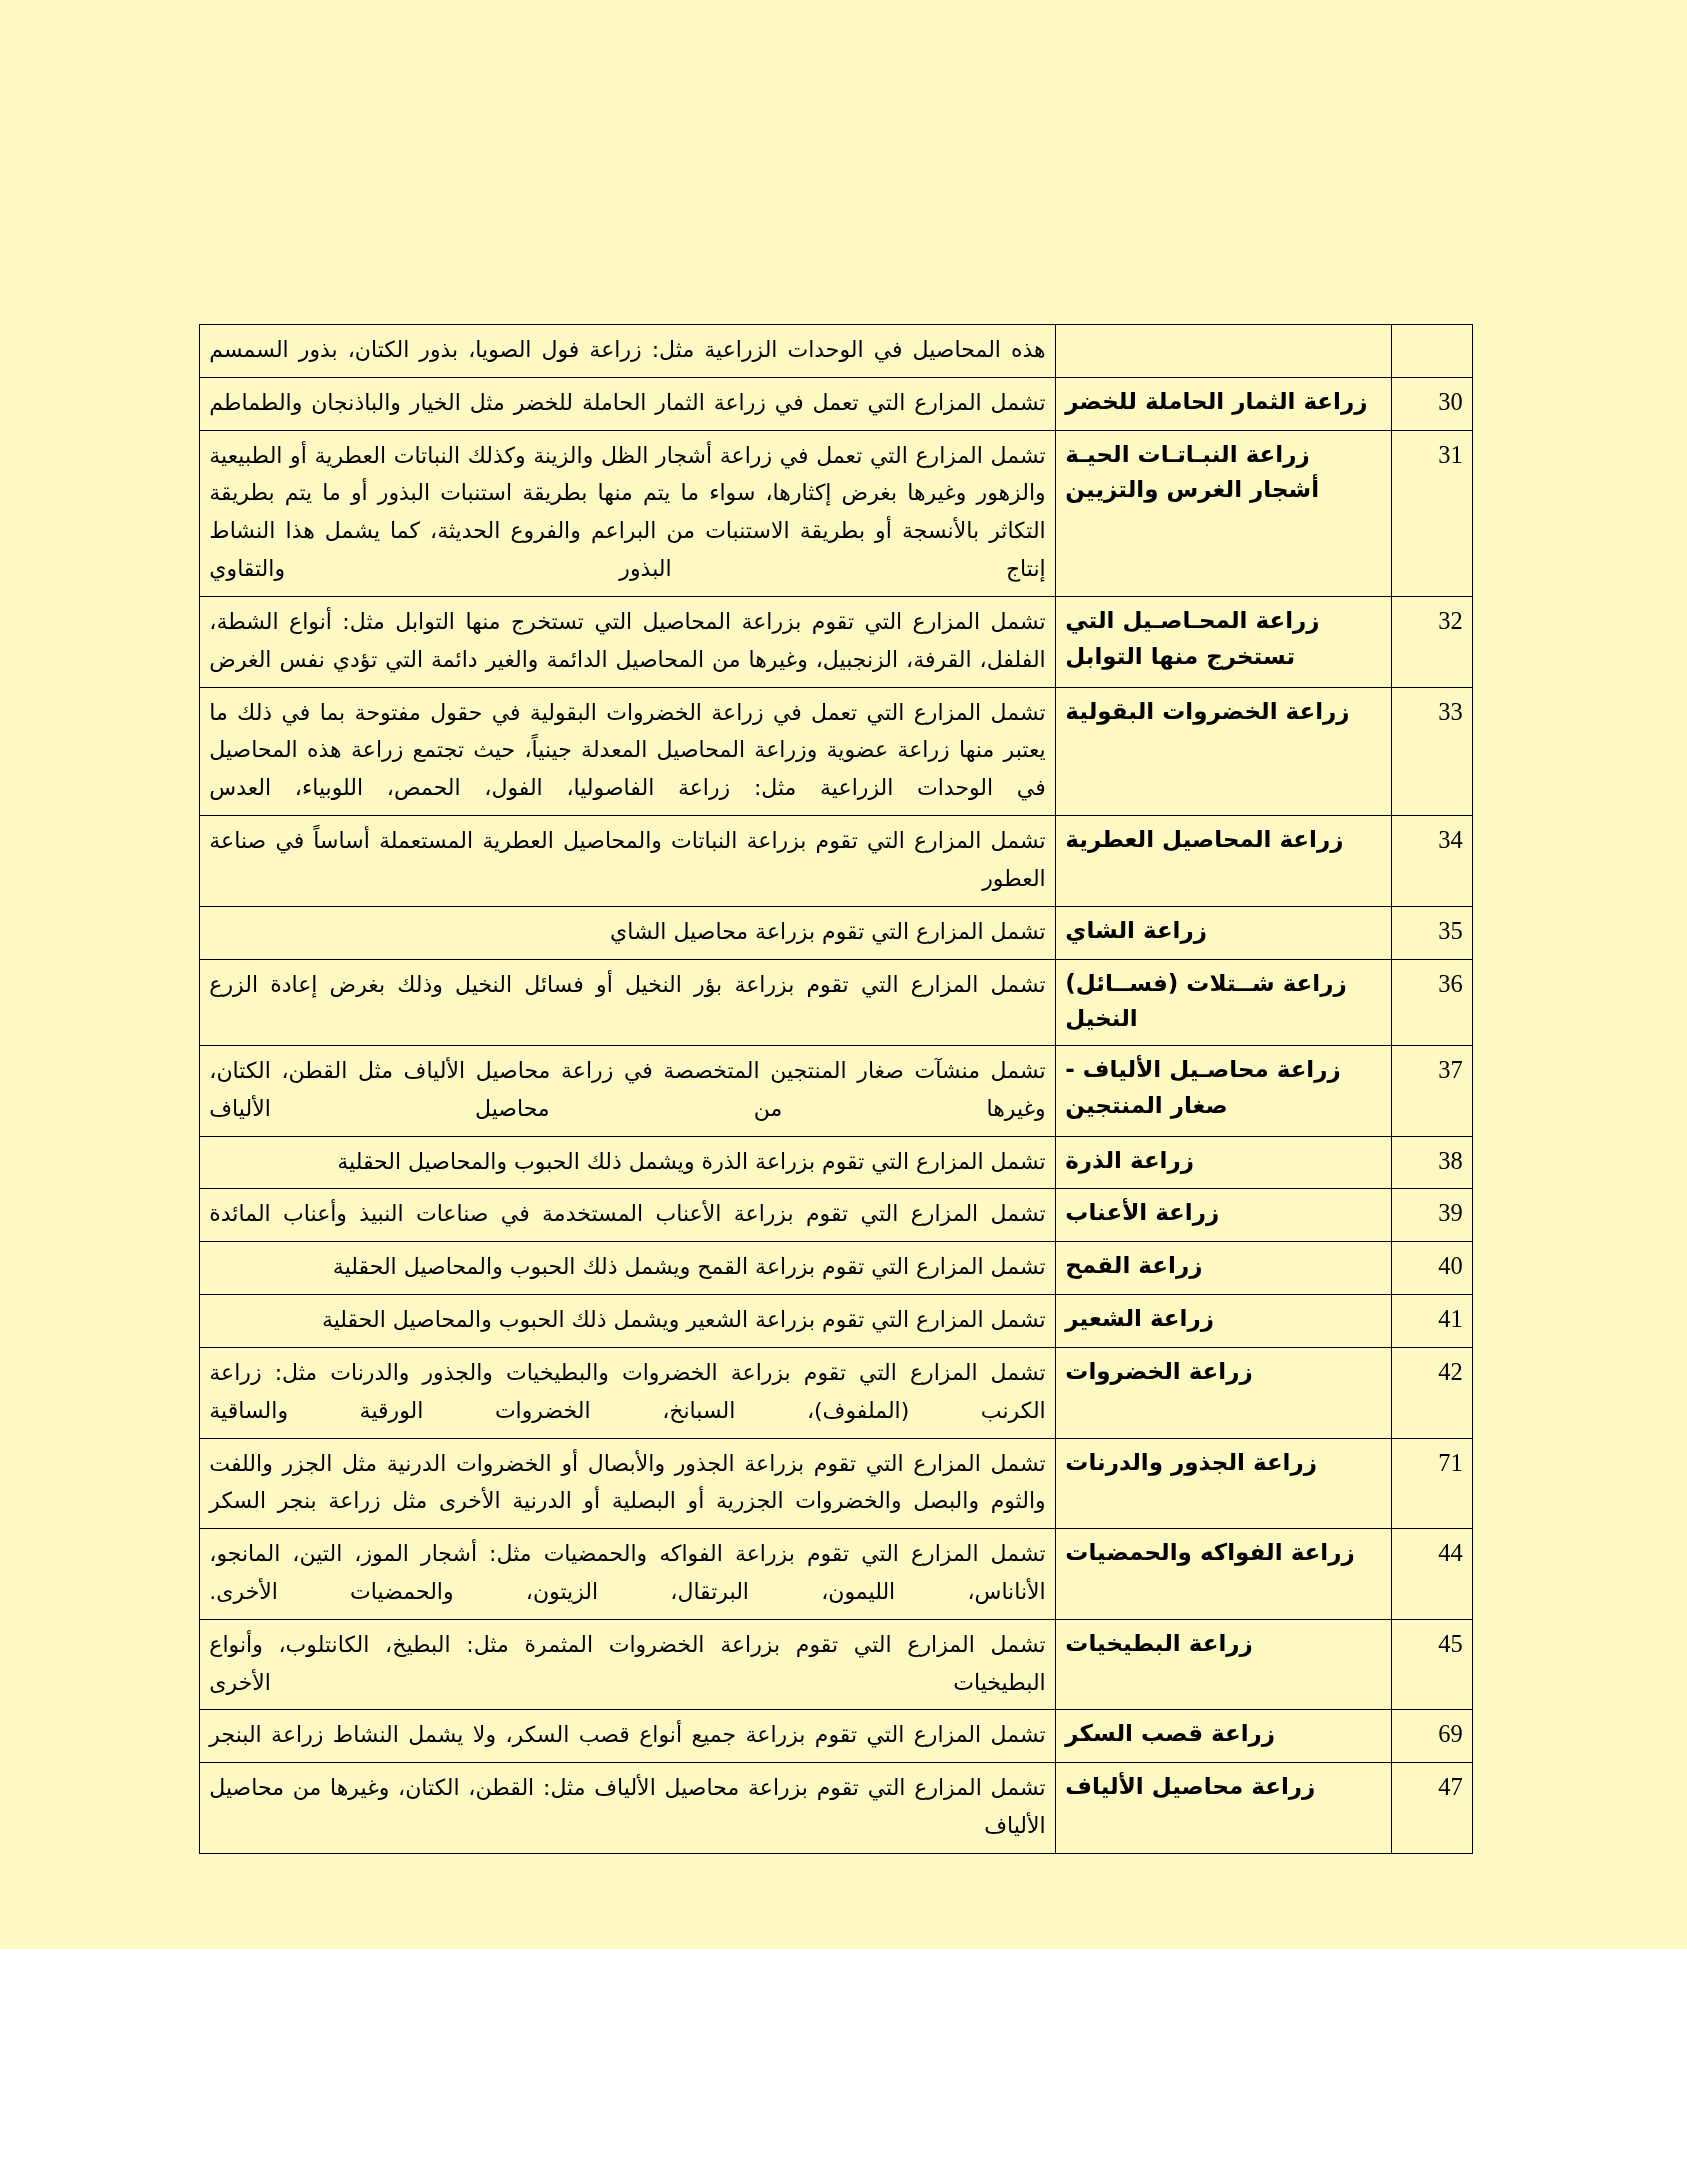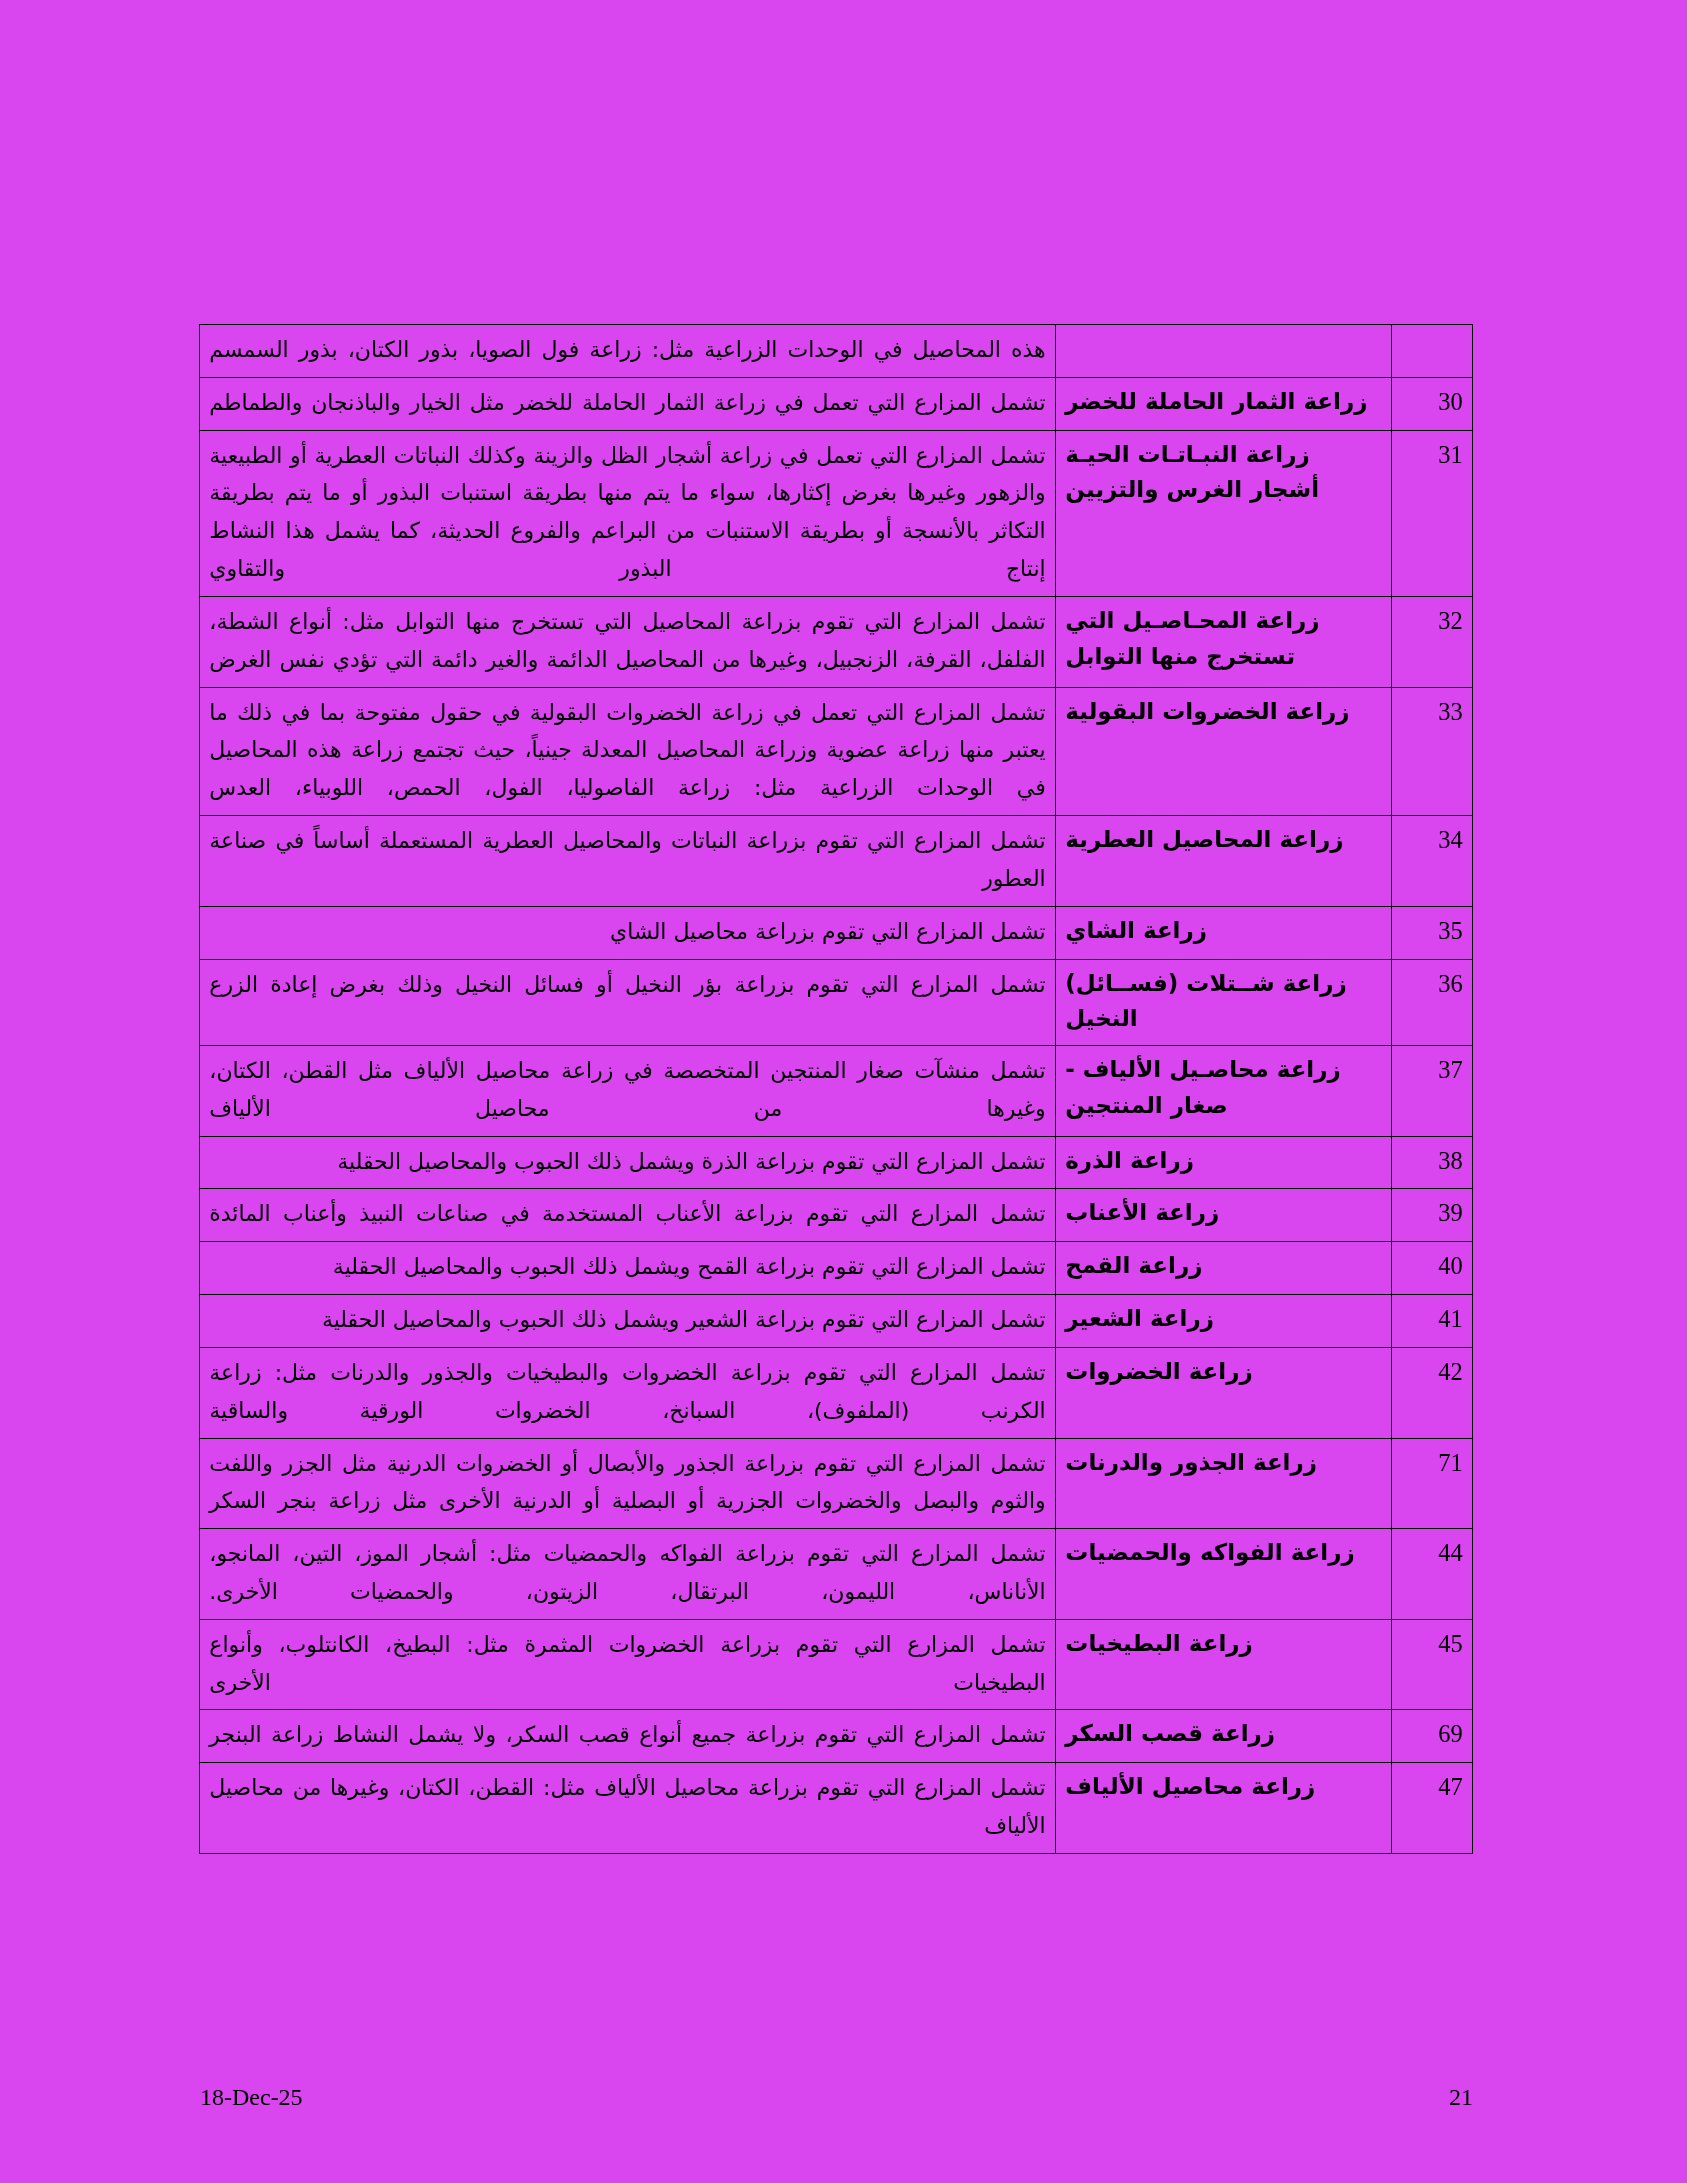--- a/index.html
+++ b/index.html
@@ -3,22 +3,22 @@
 <meta charset="utf-8">
 <style>
   html, body {
     margin: 0;
     padding: 0;
     background: #ffffff;
   }
   .page {
     position: relative;
     width: 1687px;
-    height: 2183px;
-    background: #d946ef;
+    height: 1949px;
+    background: #fef9c3;
     box-sizing: border-box;
     font-family: "Liberation Serif", "DejaVu Serif", serif;
   }
 
   
   .table-wrap {
     position: absolute;
     left: 200px;
     top: 324px;
     width: 1273px;

